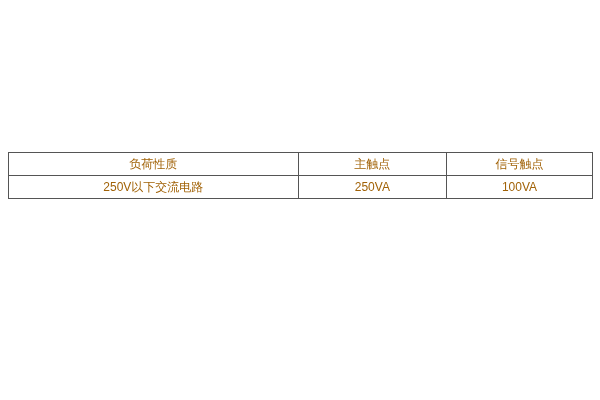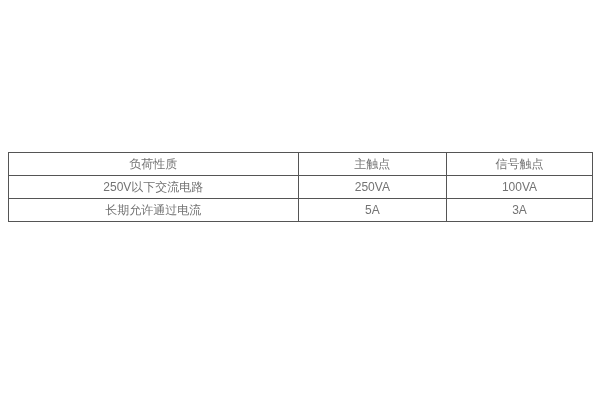--- a/index.html
+++ b/index.html
@@ -31,21 +31,21 @@
 
   .spec-table th,
   .spec-table td {
     border: 1px solid #555555;
     height: 23px;
     padding: 0 8px;
     text-align: center;
     vertical-align: middle;
     font-size: 12px;
     font-weight: normal;
-    color: #737373;
+    color: #a16207;
     line-height: 1;
     white-space: nowrap;
     overflow: hidden;
   }
 
   .spec-table .col-load   { width: 49.6%; }
   .spec-table .col-main   { width: 25.4%; }
   .spec-table .col-signal { width: 25.0%; }
 </style>
 </head>
@@ -64,20 +64,15 @@
         <th>主触点</th>
         <th>信号触点</th>
       </tr>
     </thead>
     <tbody>
       <tr>
         <td>250V以下交流电路</td>
         <td>250VA</td>
         <td>100VA</td>
       </tr>
-      <tr>
-        <td>长期允许通过电流</td>
-        <td>5A</td>
-        <td>3A</td>
-      </tr>
     </tbody>
   </table>
 </div>
 
 </body></html>

